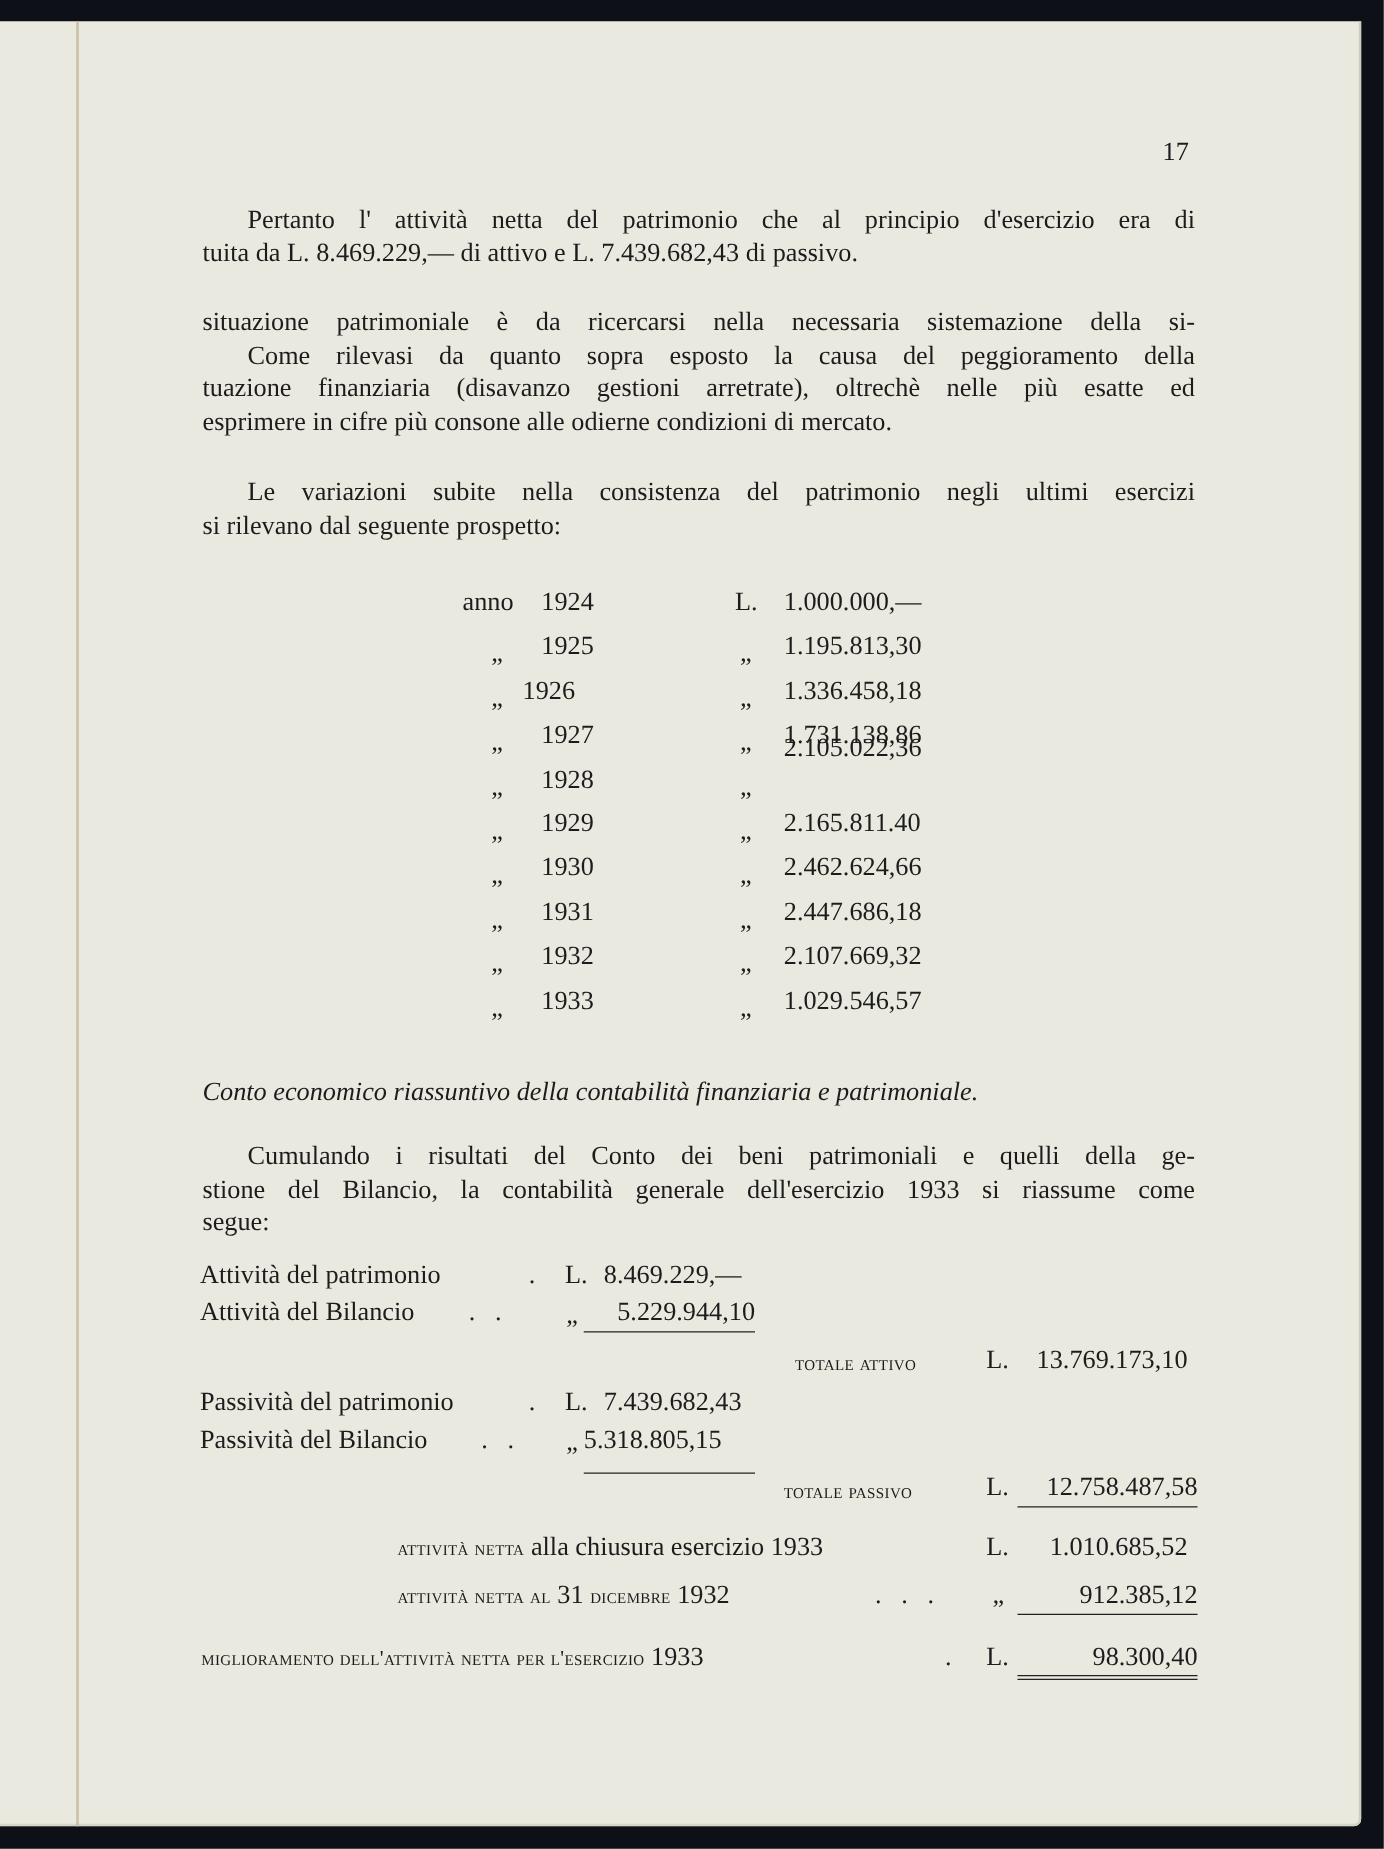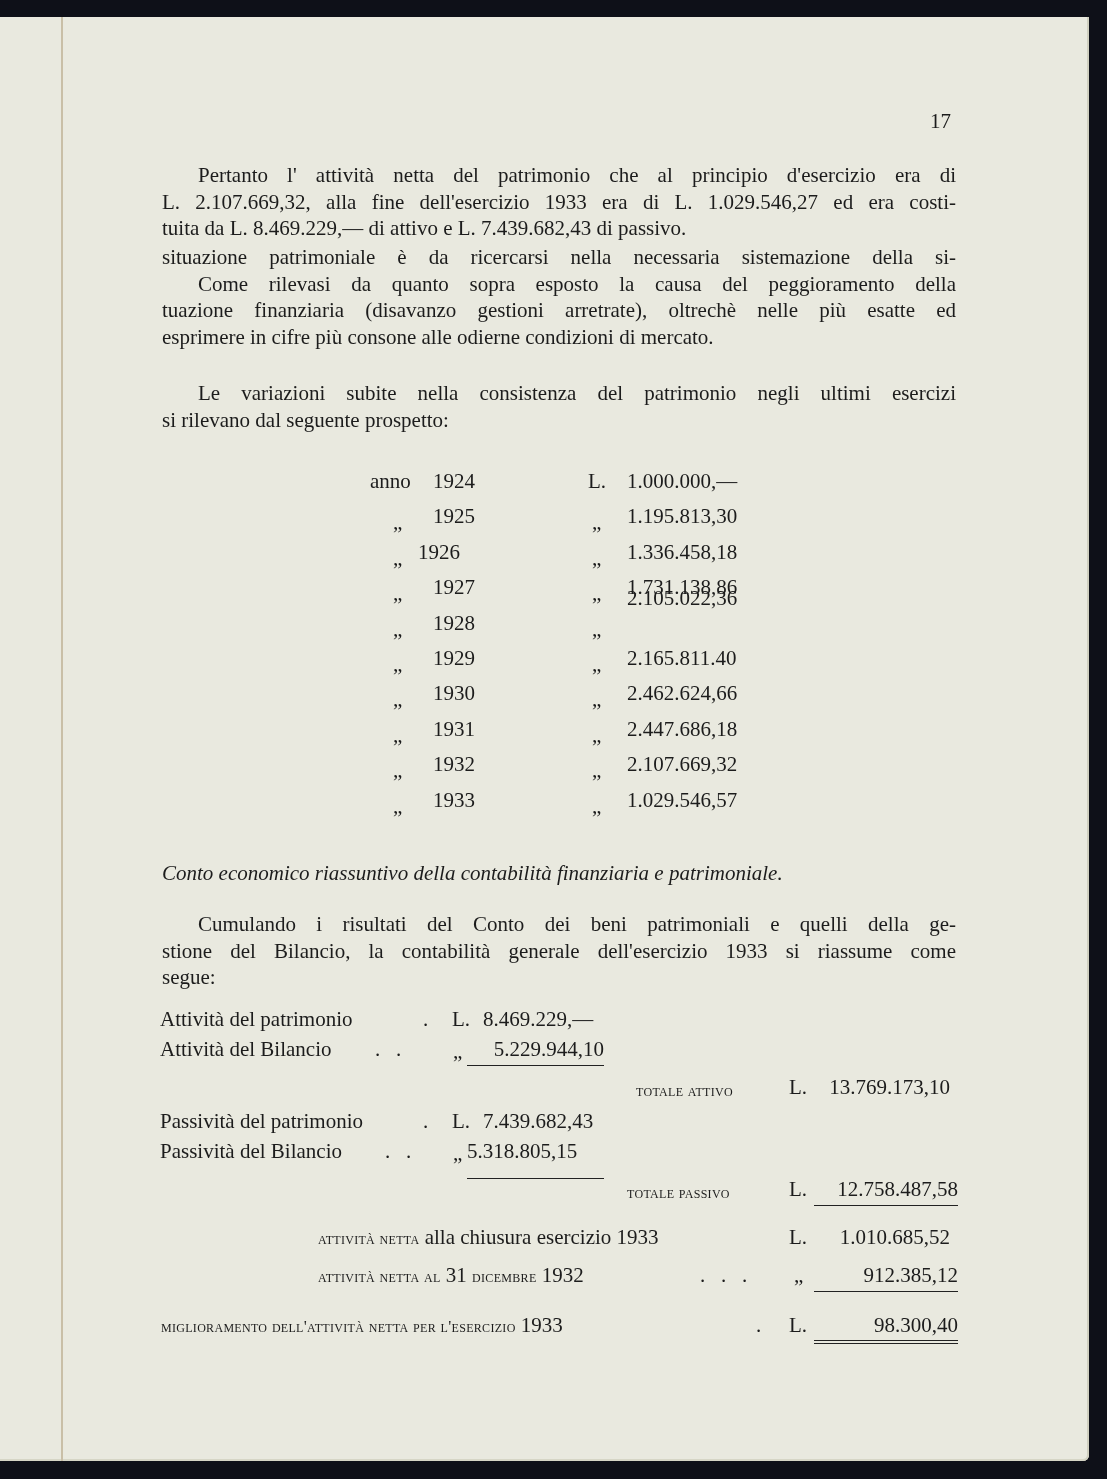--- a/index.html
+++ b/index.html
@@ -35,21 +35,20 @@
 </head>
 <body>
 
 <div class="page"></div>
 <div class="fold"></div>
 
 <div class="txt pagenum">17</div>
 
 <div class="para" style="top:162px;">
   <span class="ln indent">Pertanto l' attività netta del patrimonio che al principio d'esercizio era di</span>
-  <span class="ln">L. 2.107.669,32, alla fine dell'esercizio 1933 era di L. 1.029.546,27 ed era costi-</span>
   <span class="ln last">tuita da L. 8.469.229,— di attivo e L. 7.439.682,43 di passivo.</span>
 </div>
 
 <div class="para" style="top:244px;">
   <span class="ln">situazione patrimoniale è da ricercarsi nella necessaria sistemazione della si-</span>
   <span class="ln indent">Come rilevasi da quanto sopra esposto la causa del peggioramento della</span>
   <span class="ln">tuazione finanziaria (disavanzo gestioni arretrate), oltrechè nelle più esatte ed</span>
   <span class="ln last">esprimere in cifre più consone alle odierne condizioni di mercato.</span>
 </div>
 

